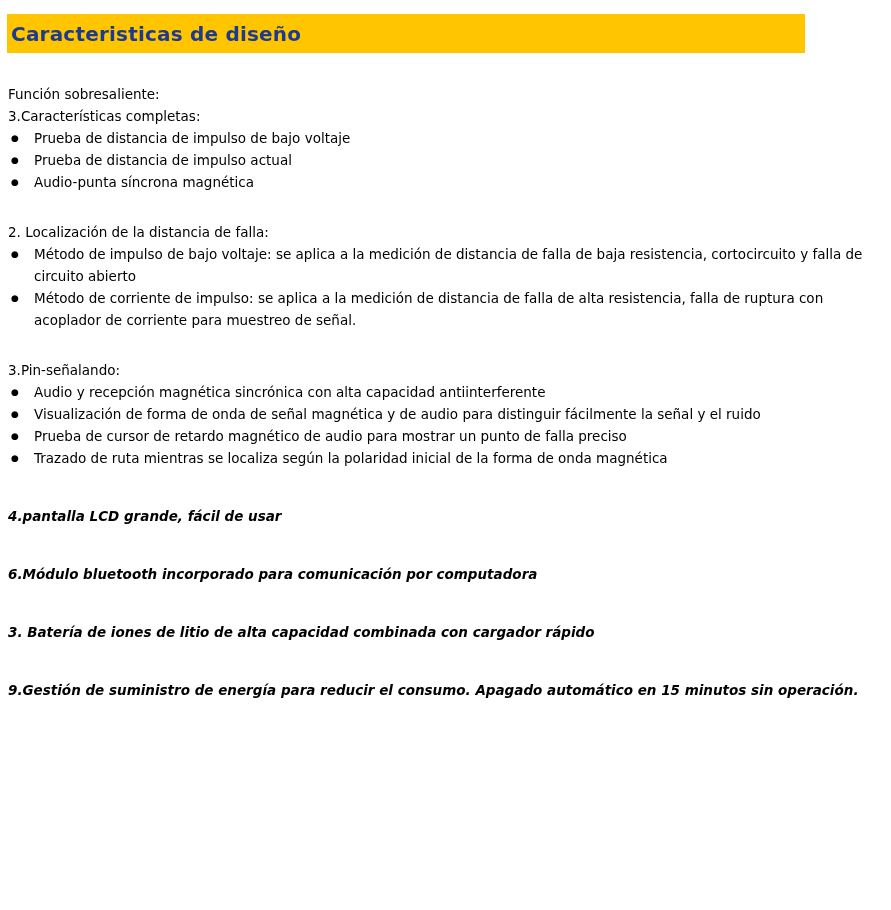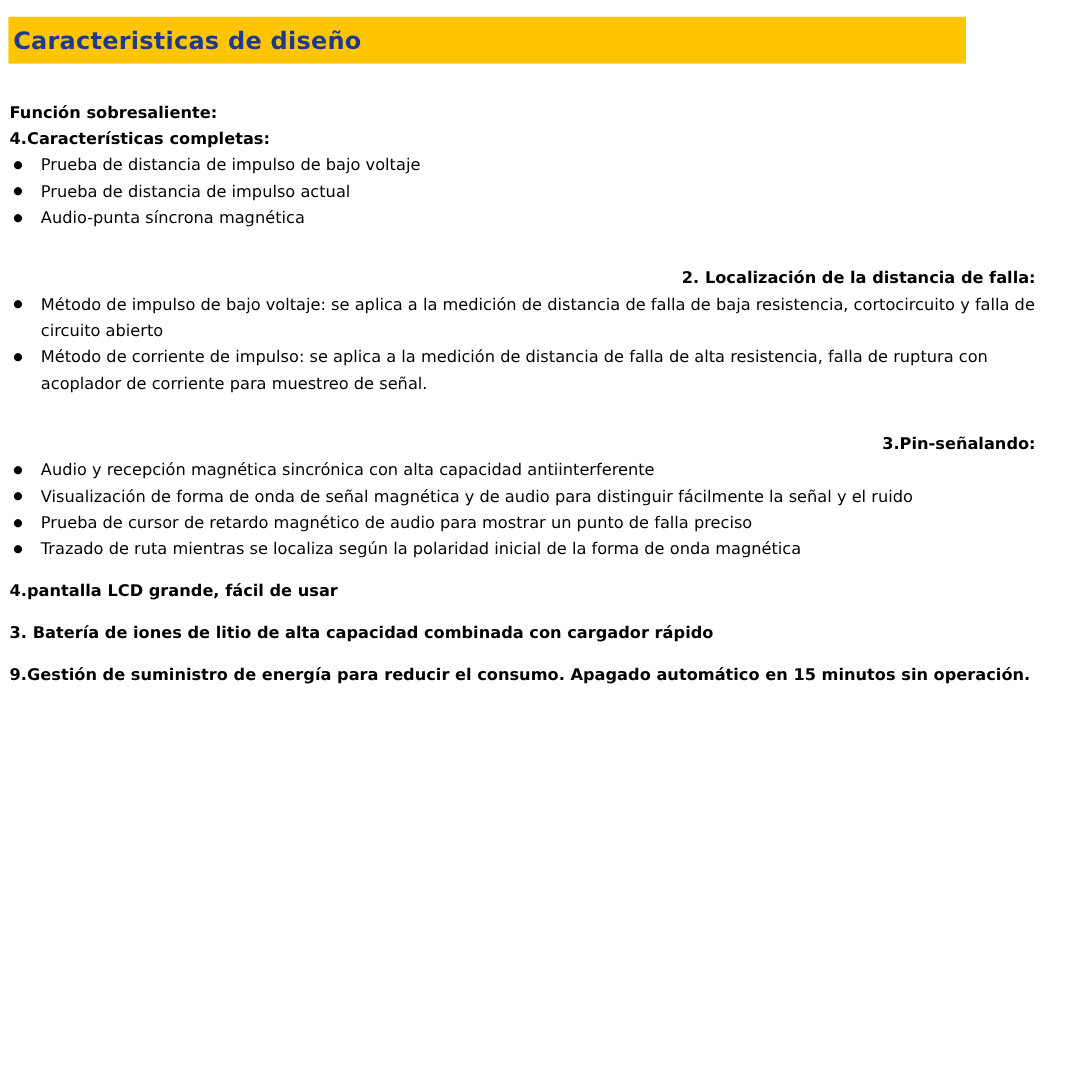--- a/index.html
+++ b/index.html
@@ -31,25 +31,24 @@
     color: #1E3A8F;
     letter-spacing: 0.2px;
   }
   .content {
     box-sizing: border-box;
     padding: 30px 28px 0 8px;
     font-size: 13.5px;
     line-height: 22px;
   }
   .heading {
-    font-weight: bold;
+    font-weight: normal;
   }
   .spaced {
     margin-top: 28px;
-    text-align: right;
   }
   ul.bullets {
     list-style: none;
     margin: 0;
     padding: 0;
   }
   ul.bullets li {
     display: flex;
   }
   .bullet {
@@ -57,35 +56,36 @@
     box-sizing: border-box;
     padding-left: 3px;
     font-size: 9px;
     line-height: 22px;
   }
   .li-text {
     flex: 1;
   }
   .para {
     font-weight: bold;
-    margin-top: 13px;
+    margin-top: 36px;
+    font-style: italic;
   }
 </style>
 </head>
 <body>
 
 <div class="banner">
   <span class="banner-title">Caracteristicas de diseño</span>
 </div>
 
 <div class="content">
 
   <div class="heading">Función sobresaliente:</div>
 
-  <div class="heading">4.Características completas:</div>
+  <div class="heading">3.Características completas:</div>
   <ul class="bullets">
     <li>
       <span class="bullet">●</span>
       <span class="li-text">Prueba de distancia de impulso de bajo voltaje</span>
     </li>
     <li>
       <span class="bullet">●</span>
       <span class="li-text">Prueba de distancia de impulso actual</span>
     </li>
     <li>
@@ -120,16 +120,17 @@
       <span class="bullet">●</span>
       <span class="li-text">Prueba de cursor de retardo magnético de audio para mostrar un punto de falla preciso</span>
     </li>
     <li>
       <span class="bullet">●</span>
       <span class="li-text">Trazado de ruta mientras se localiza según la polaridad inicial de la forma de onda magnética</span>
     </li>
   </ul>
 
   <div class="para">4.pantalla LCD grande, fácil de usar</div>
+  <div class="para">6.Módulo bluetooth incorporado para comunicación por computadora</div>
   <div class="para">3. Batería de iones de litio de alta capacidad combinada con cargador rápido</div>
   <div class="para">9.Gestión de suministro de energía para reducir el consumo. Apagado automático en 15 minutos sin operación.</div>
 
 </div>
 
 </body></html>

